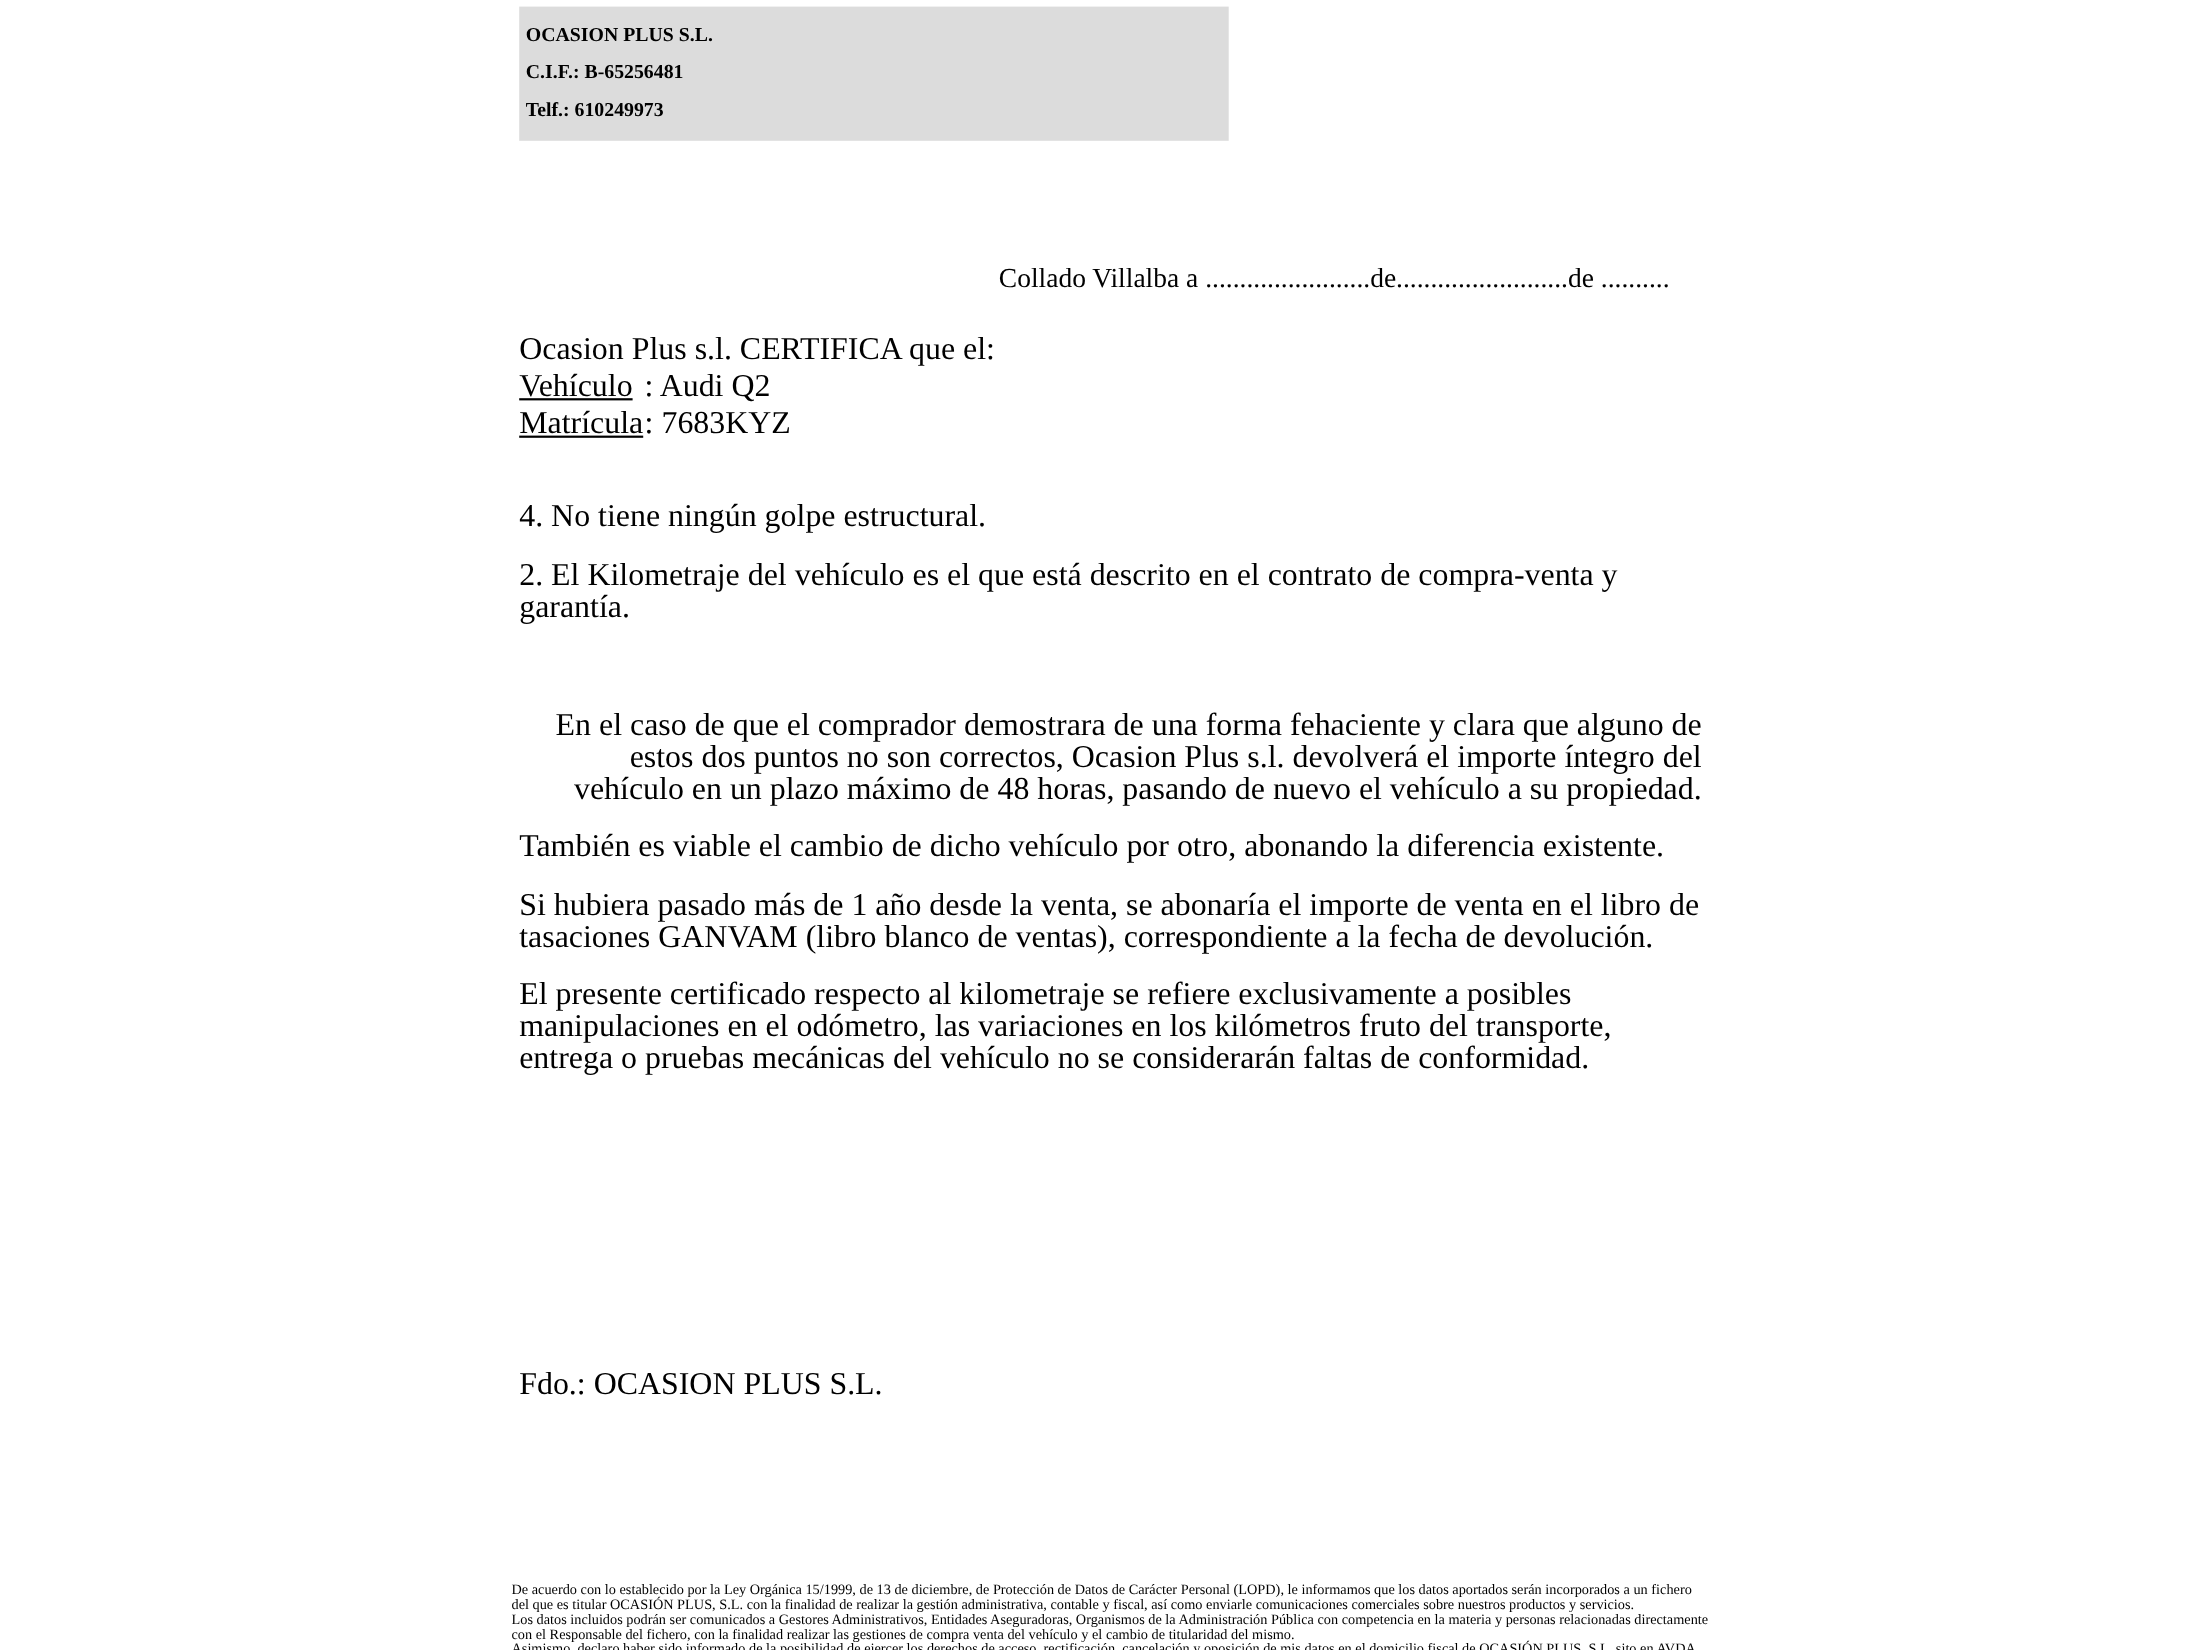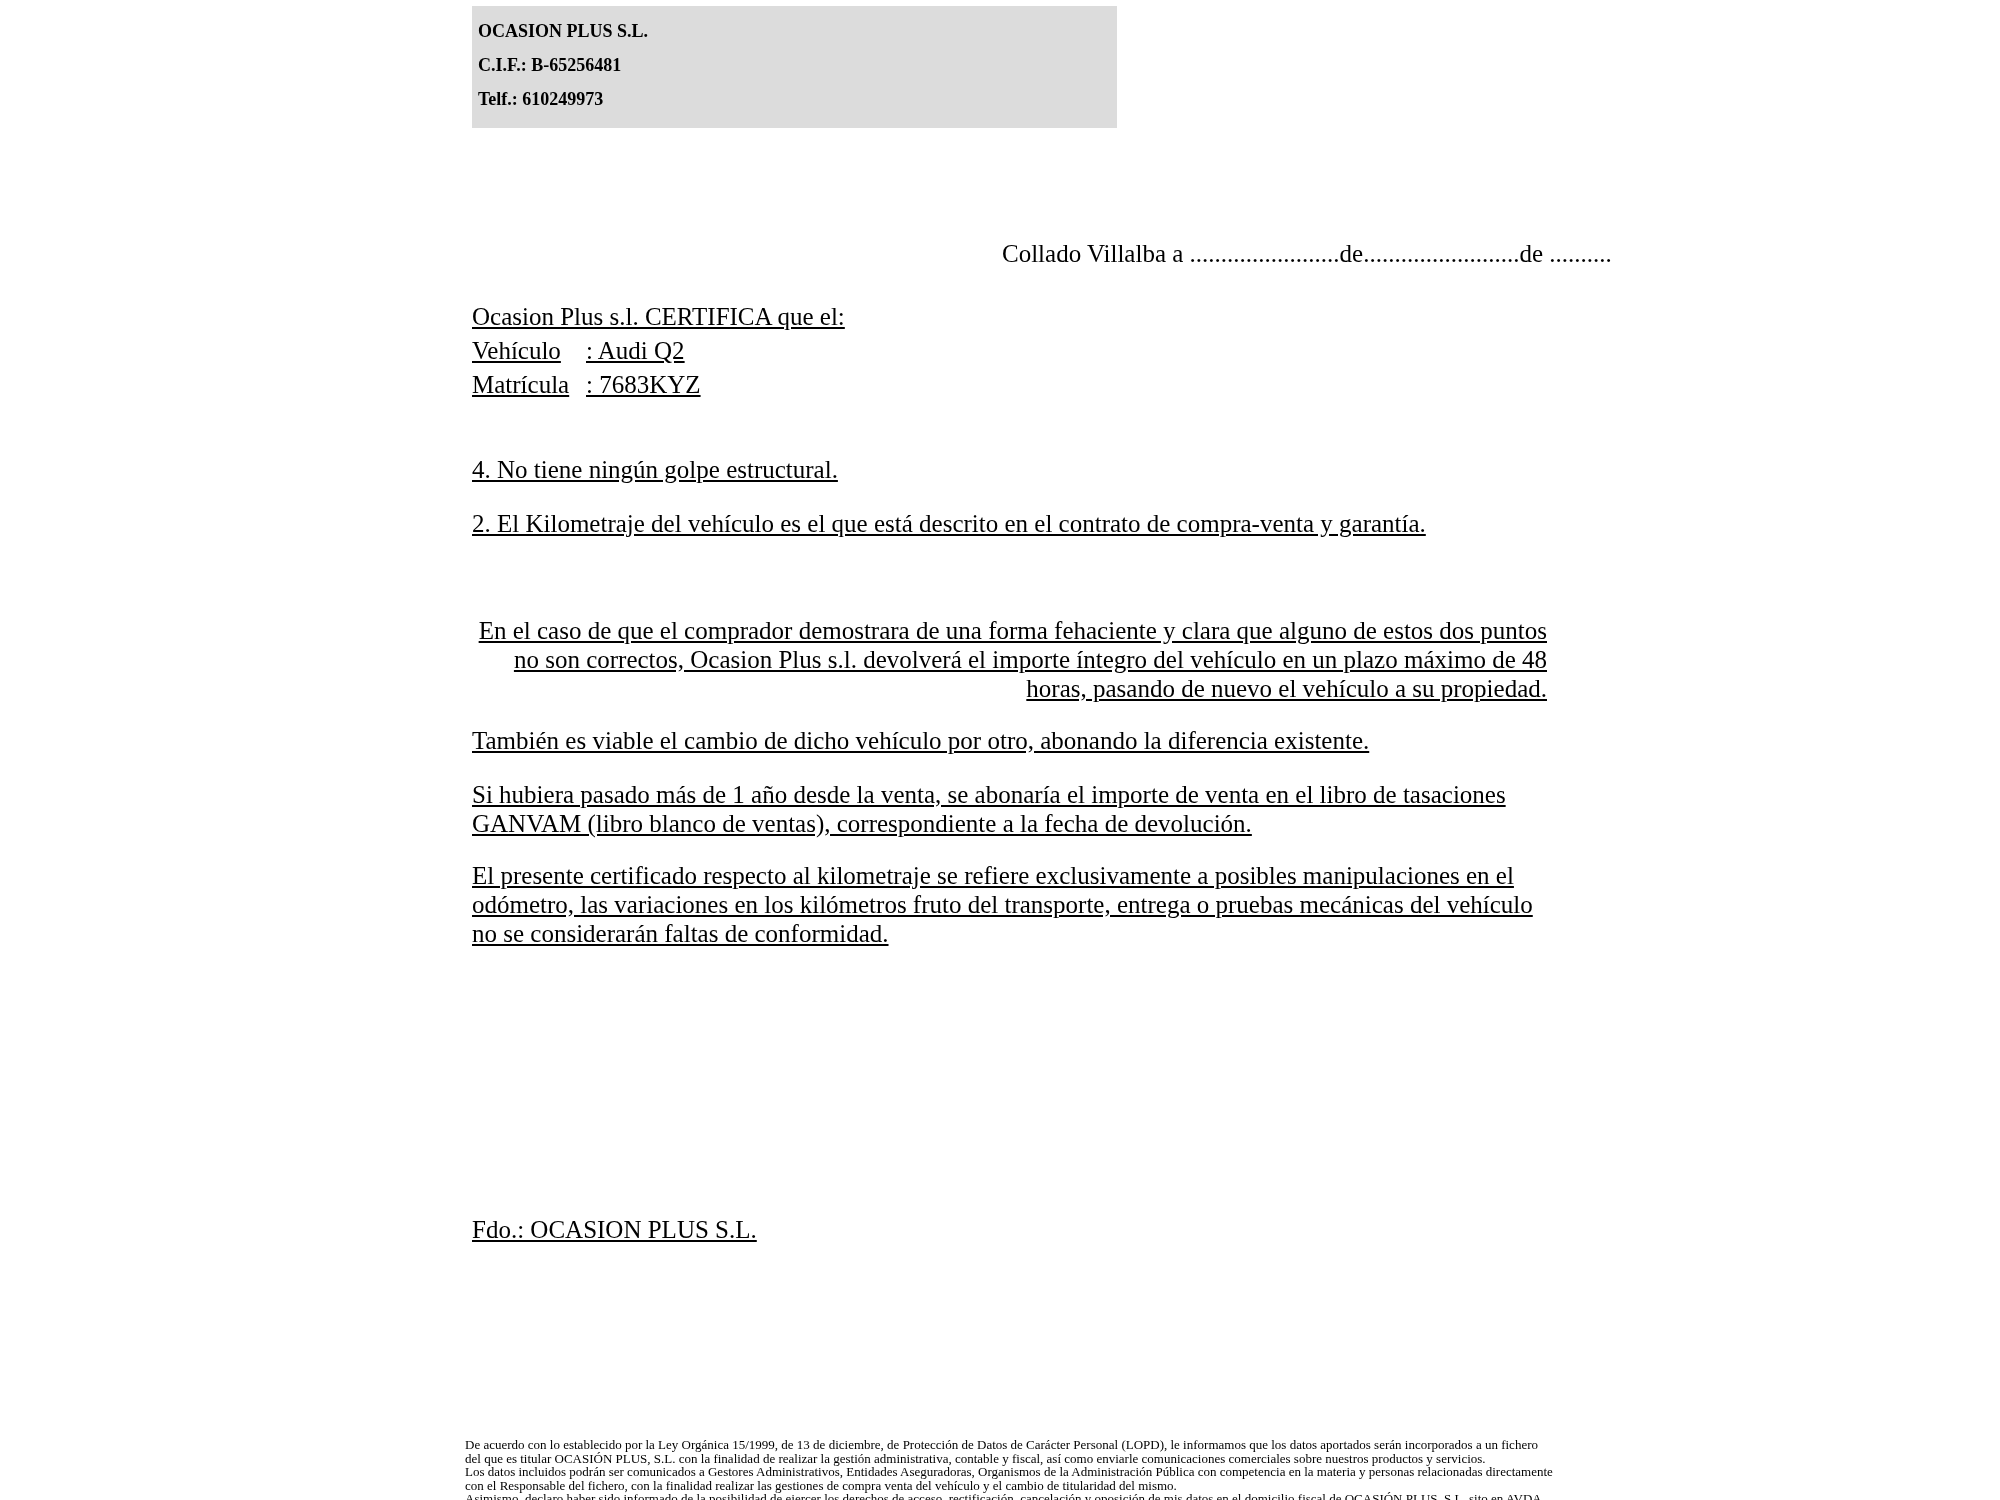--- a/index.html
+++ b/index.html
@@ -25,33 +25,32 @@
     box-sizing: border-box;
   }
   .header-box .hline {
     font-weight: bold;
     font-size: 18px;
     line-height: 34px;
     white-space: nowrap;
   }
   .date-line {
     position: absolute;
-    left: 1002px;
+    left: 908px;
     top: 240px;
     font-size: 25px;
     white-space: nowrap;
   }
   .content {
     position: absolute;
     left: 472px;
     top: 300px;
     width: 1075px;
-    font-size: 25px;
+    font-size: 29px;
     line-height: 29px;
-    text-decoration: underline;
   }
   .content p { margin: 0; }
   .cert-line { line-height: 34px; }
   .cert-label-wrap {
     display: inline-block;
     width: 114px;
   }
   .cert-label { text-decoration: underline; }
   .point-1 { margin-top: 53px !important; }
   .point-2 { margin-top: 25px !important; }

